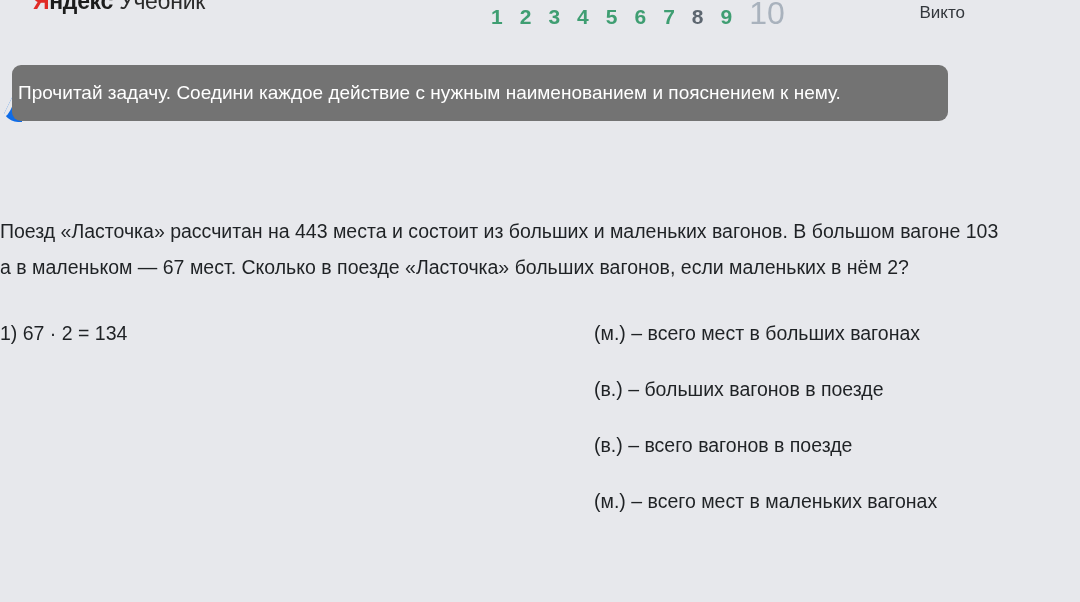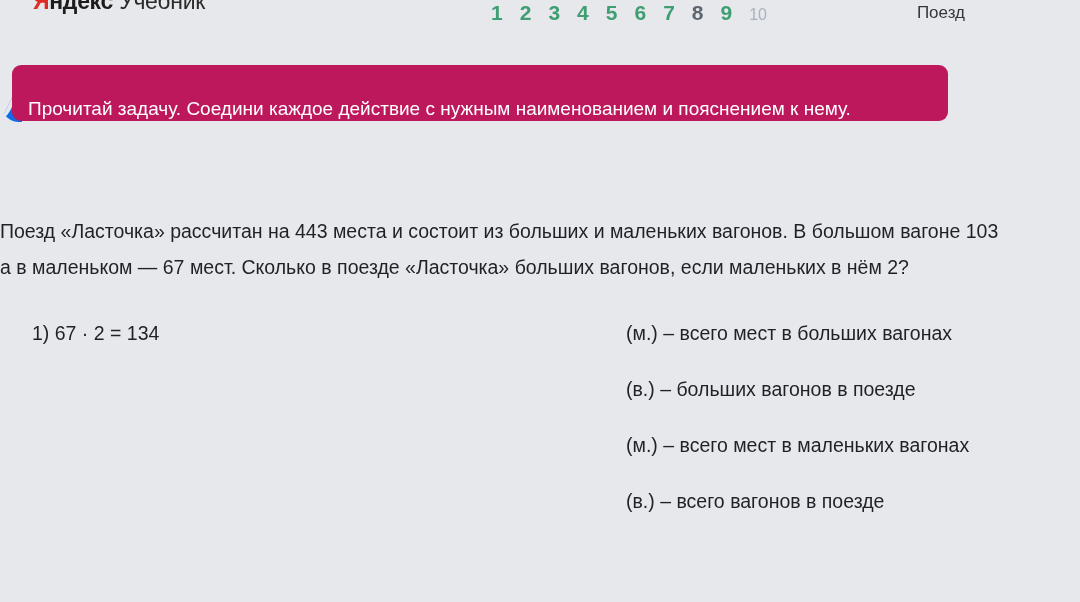--- a/index.html
+++ b/index.html
@@ -57,21 +57,21 @@
     font-weight: 600;
     line-height: 24px;
     letter-spacing: 0px;
     cursor: pointer;
     white-space: nowrap;
   }
   .pager .pg.done  { color: #3f9e72; }
   .pager .pg.plain { color: #5d6670; }
   .pager .pg.current {
     color: #a9b2bd;
-    font-size: 16px;
+    font-size: 32px;
     font-weight: 500;
   }
 
   .username {
     position: absolute;
     right: 0px;
     top: 2px;
     font-size: 17px;
     color: #33373c;
     white-space: nowrap;
@@ -82,26 +82,26 @@
   .banner-wrap {
     position: absolute;
     left: 12px;
     top: 65px;
     width: 936px;
     height: 56px;
   }
   .banner {
     position: absolute;
     inset: 0;
-    background: #be185d;
+    background: #737373;
     border-radius: 9px;
     box-sizing: border-box;
     display: flex;
-    align-items: flex-end;
-    padding: 0 16px;
+    align-items: center;
+    padding: 0 6px;
   }
   .banner-tail {
     position: absolute;
     left: -12px;
     bottom: -1px;
     width: 22px;
     height: 26px;
     background: #0f6ce8;
     border-bottom-left-radius: 18px 22px;
     clip-path: polygon(0% 100%, 100% 100%, 100% 0%, 58% 0%);
@@ -157,21 +157,20 @@
 
   .item {
     height: 56px;
     display: flex;
     align-items: center;
     font-size: 19.5px;
     line-height: 26px;
     color: #1f2225;
     white-space: nowrap;
     cursor: pointer;
-    margin-left: 32px;
   }
 </style>
 </head>
 <body>
 
 <div class="topbar">
 
   <div class="logo">
     <span class="ya">Я</span><span>ндекс</span>
     <span class="uch">Учебник</span>
@@ -183,21 +182,21 @@
     <span class="pg done">3</span>
     <span class="pg done">4</span>
     <span class="pg done">5</span>
     <span class="pg done">6</span>
     <span class="pg done">7</span>
     <span class="pg plain">8</span>
     <span class="pg done">9</span>
     <span class="pg current">10</span>
   </div>
 
-  <div class="username">Поезд</div>
+  <div class="username">Викто</div>
 </div>
 
 <div class="banner-wrap">
   <div class="banner-tail"></div>
   <div class="banner">
     <span class="banner-text">Прочитай задачу. Соедини каждое действие с нужным наименованием и пояснением к нему.</span>
   </div>
 </div>
 
 <div class="problem">
@@ -207,17 +206,17 @@
 
 <div class="columns">
 
   <div class="col col-left">
     <div class="item">1) 67 · 2 = 134</div>
   </div>
 
   <div class="col col-right">
     <div class="item">(м.) – всего мест в больших вагонах</div>
     <div class="item">(в.) – больших вагонов в поезде</div>
+    <div class="item">(в.) – всего вагонов в поезде</div>
     <div class="item">(м.) – всего мест в маленьких вагонах</div>
-    <div class="item">(в.) – всего вагонов в поезде</div>
   </div>
 
 </div>
 
 </body></html>

